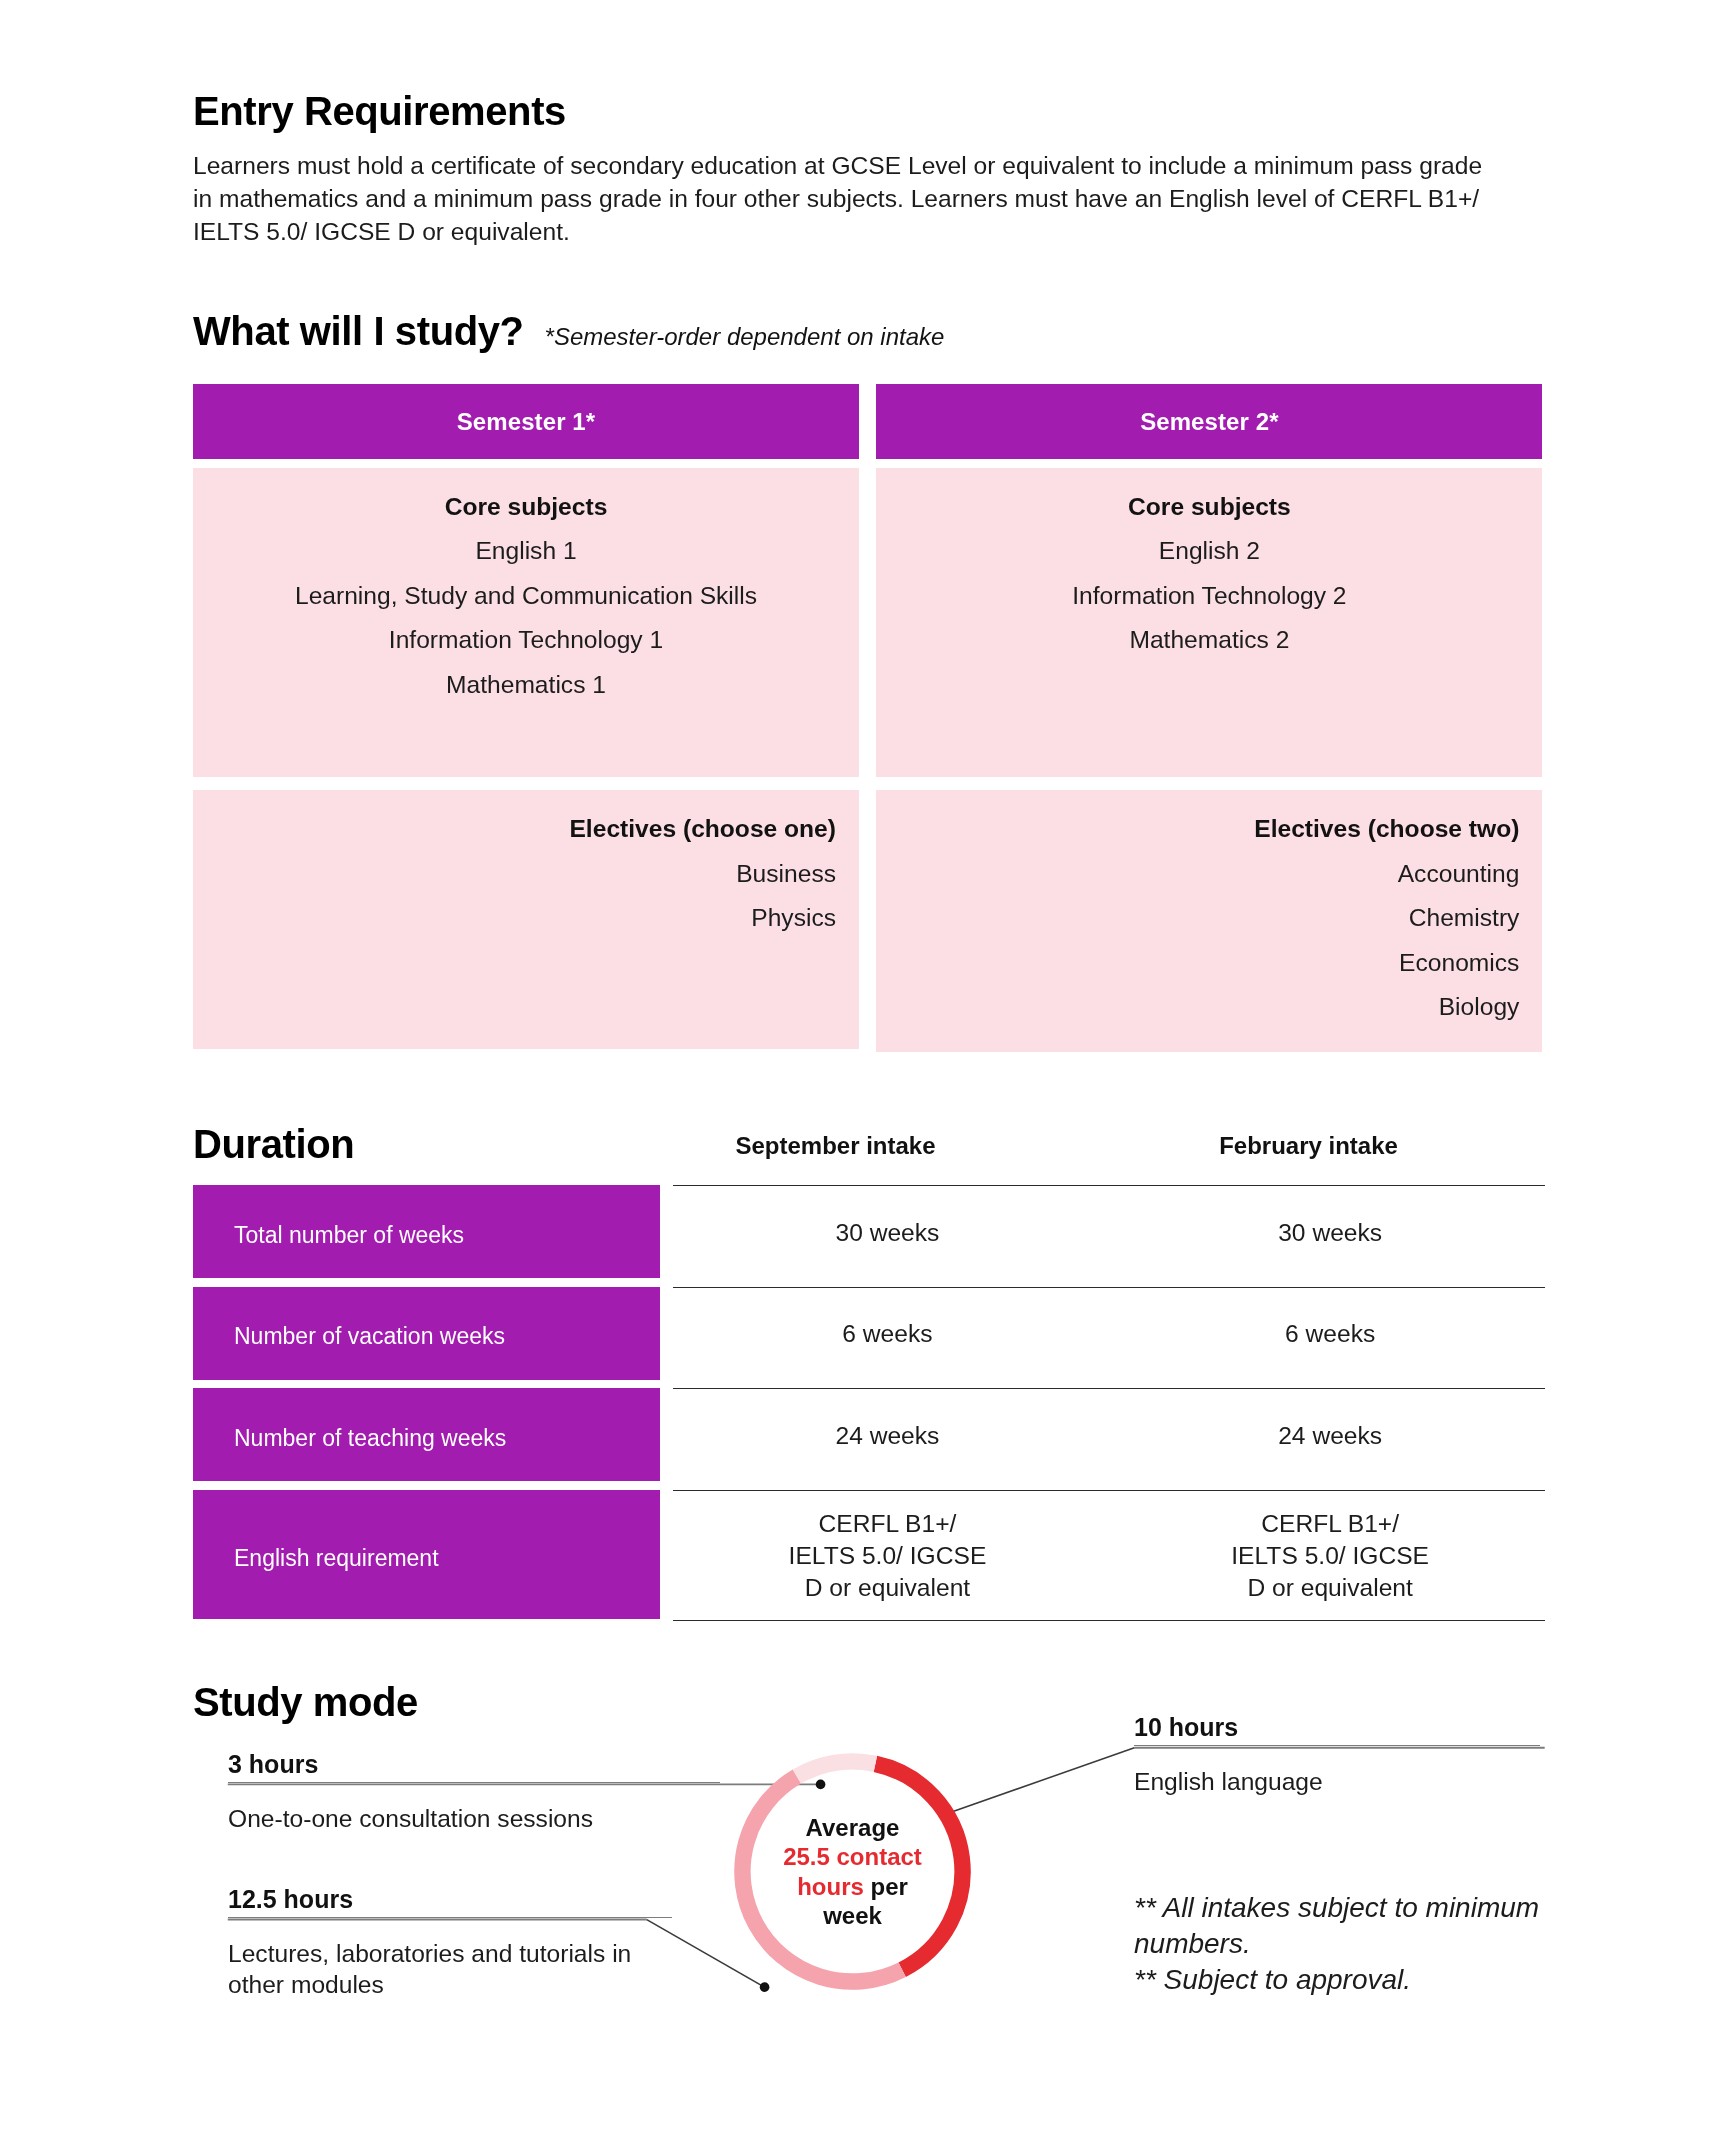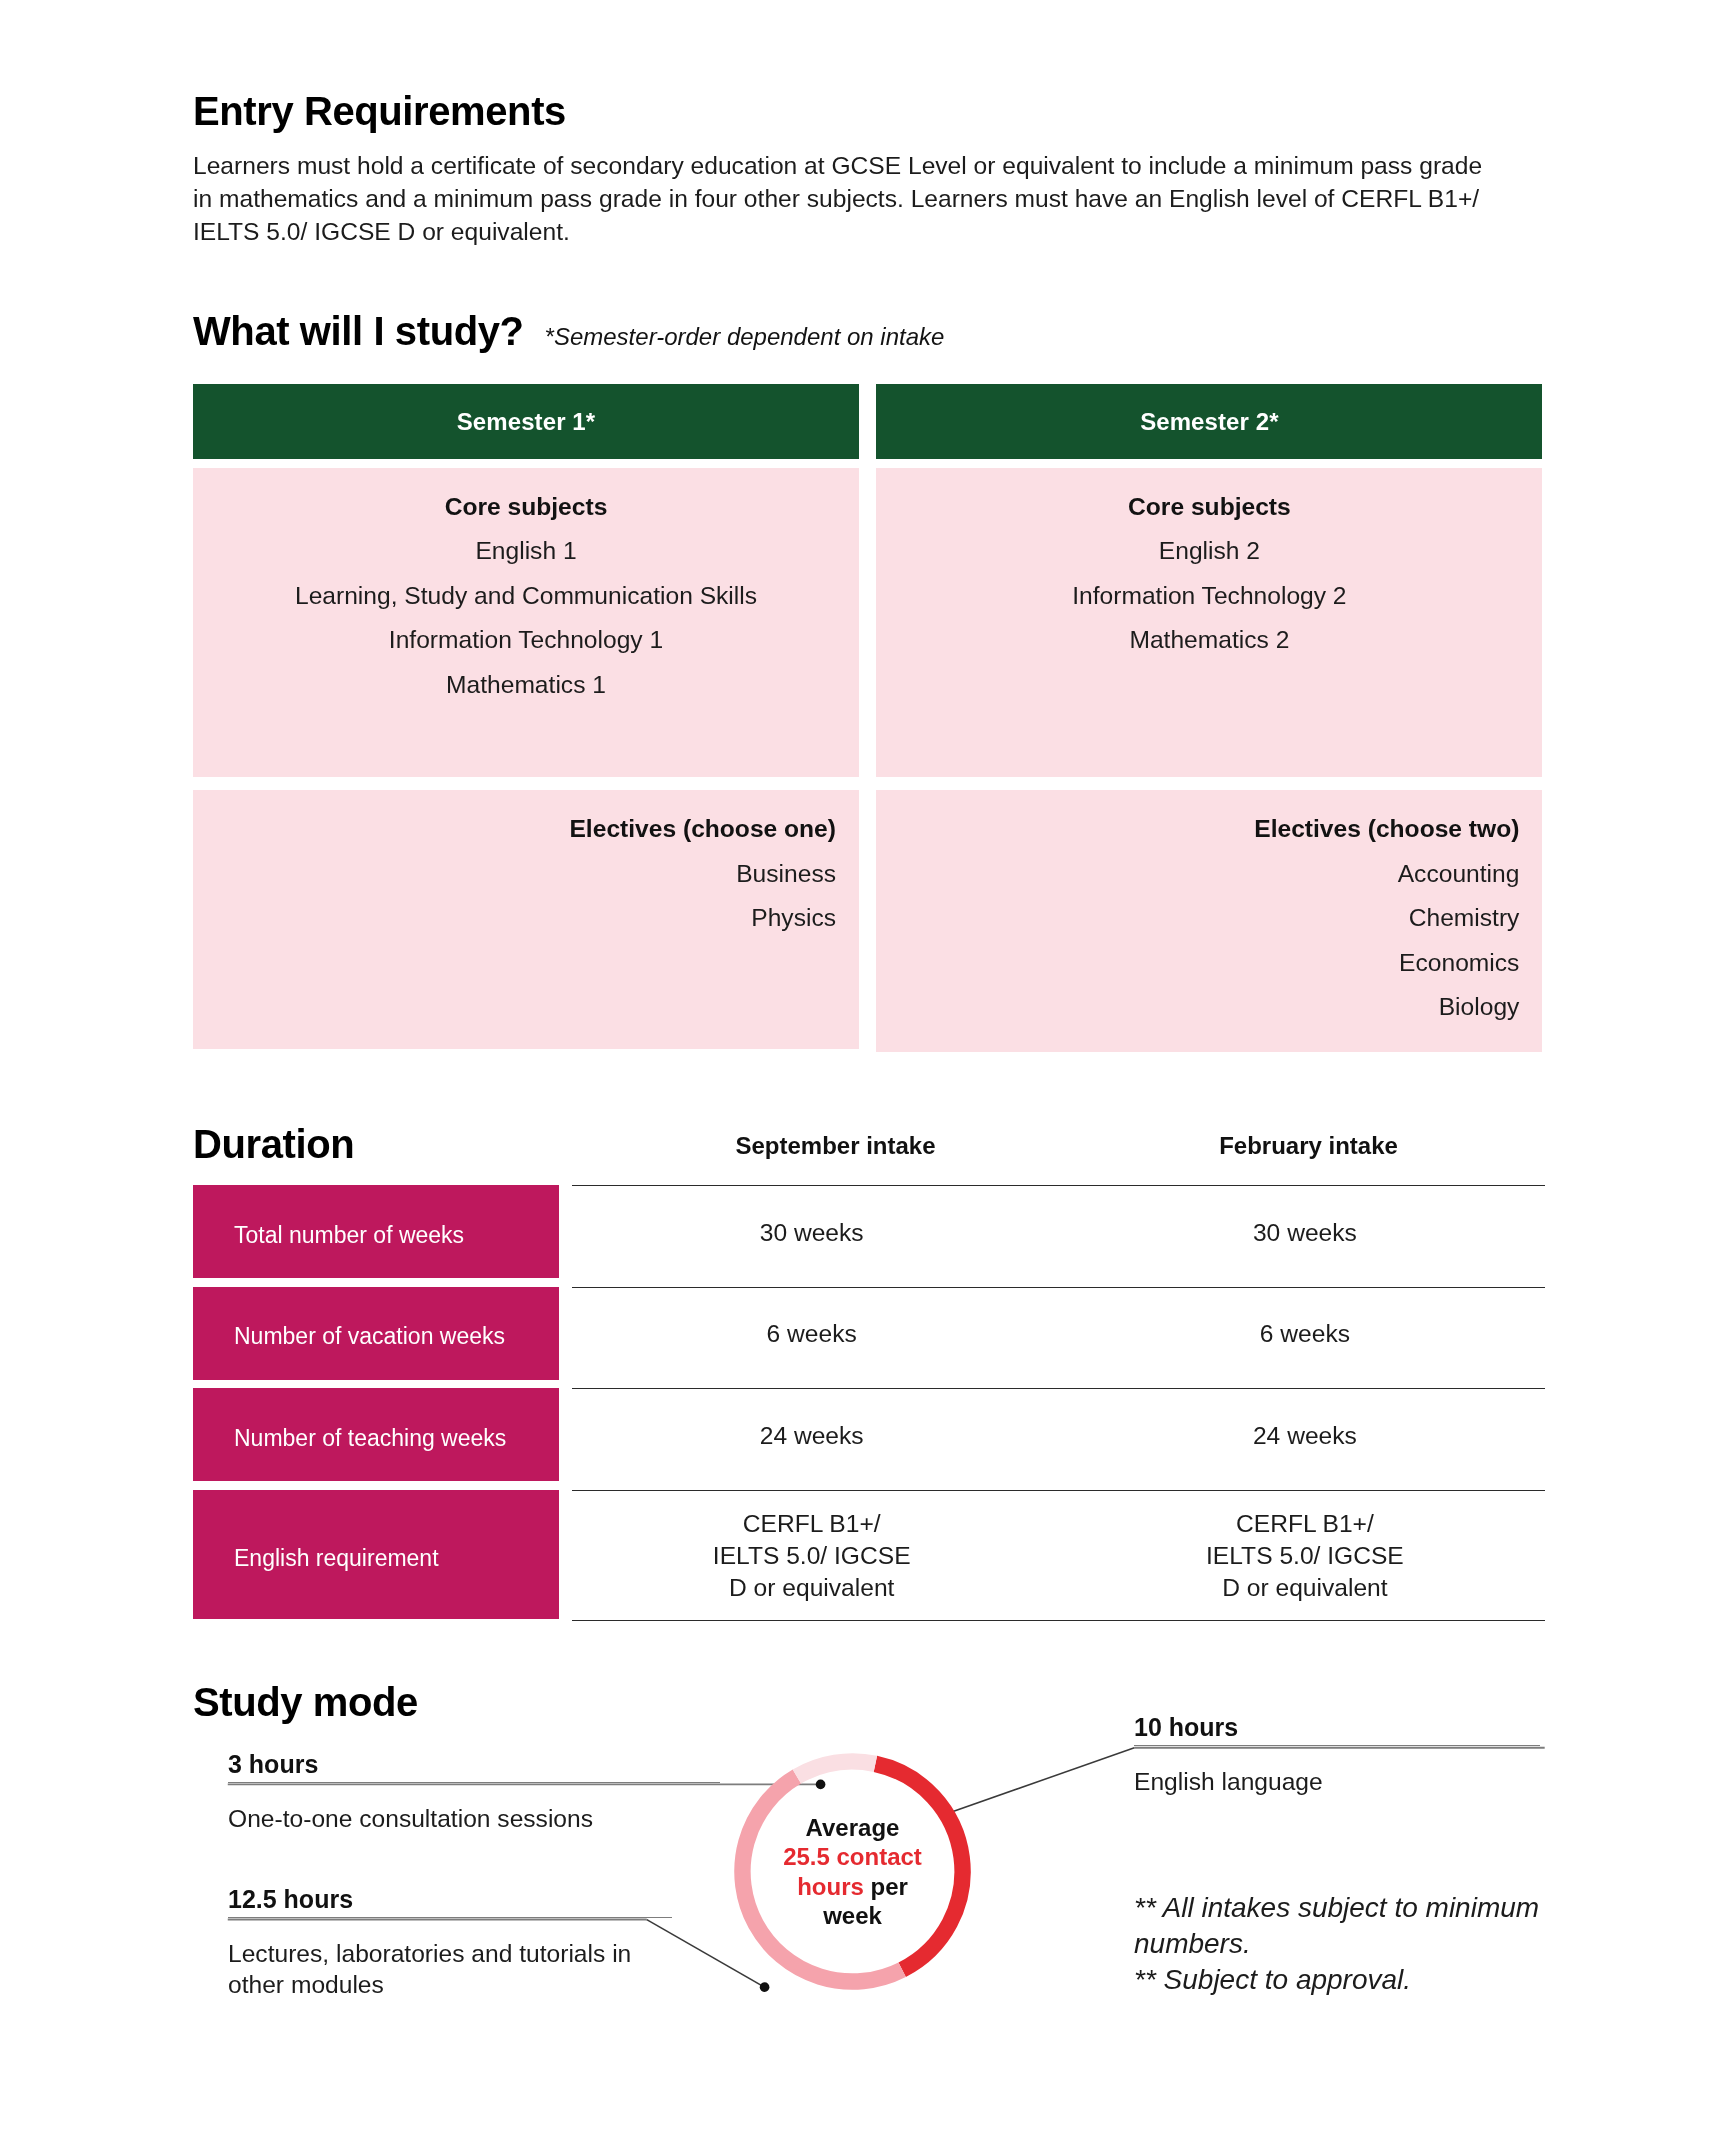--- a/index.html
+++ b/index.html
@@ -64,21 +64,21 @@
   #sem-grid {
     position: absolute;
     left: 193px;
     top: 384px;
     width: 1350px;
     display: flex;
     gap: 17.4px;
   }
   .sem-col { width: 666px; }
   .sem-head {
-    background: #14532d;
+    background: #a21caf;
     color: #ffffff;
     font-size: 24px;
     font-weight: bold;
     height: 75px;
     display: flex;
     align-items: center;
     justify-content: center;
     letter-spacing: 0.1px;
   }
   .sem-box {
@@ -135,22 +135,22 @@
     left: 0;
     top: 63px;
     width: 1352px;
   }
   .dur-row {
     display: flex;
     align-items: stretch;
     position: relative;
   }
   .dur-label {
-    width: 366px;
-    background: #be185d;
+    width: 467px;
+    background: #a21caf;
     color: #ffffff;
     font-size: 23px;
     line-height: 1.28;
     display: flex;
     align-items: center;
     padding: 8px 0 0 41px;
     box-sizing: border-box;
   }
   .dur-vals {
     flex: 1;

